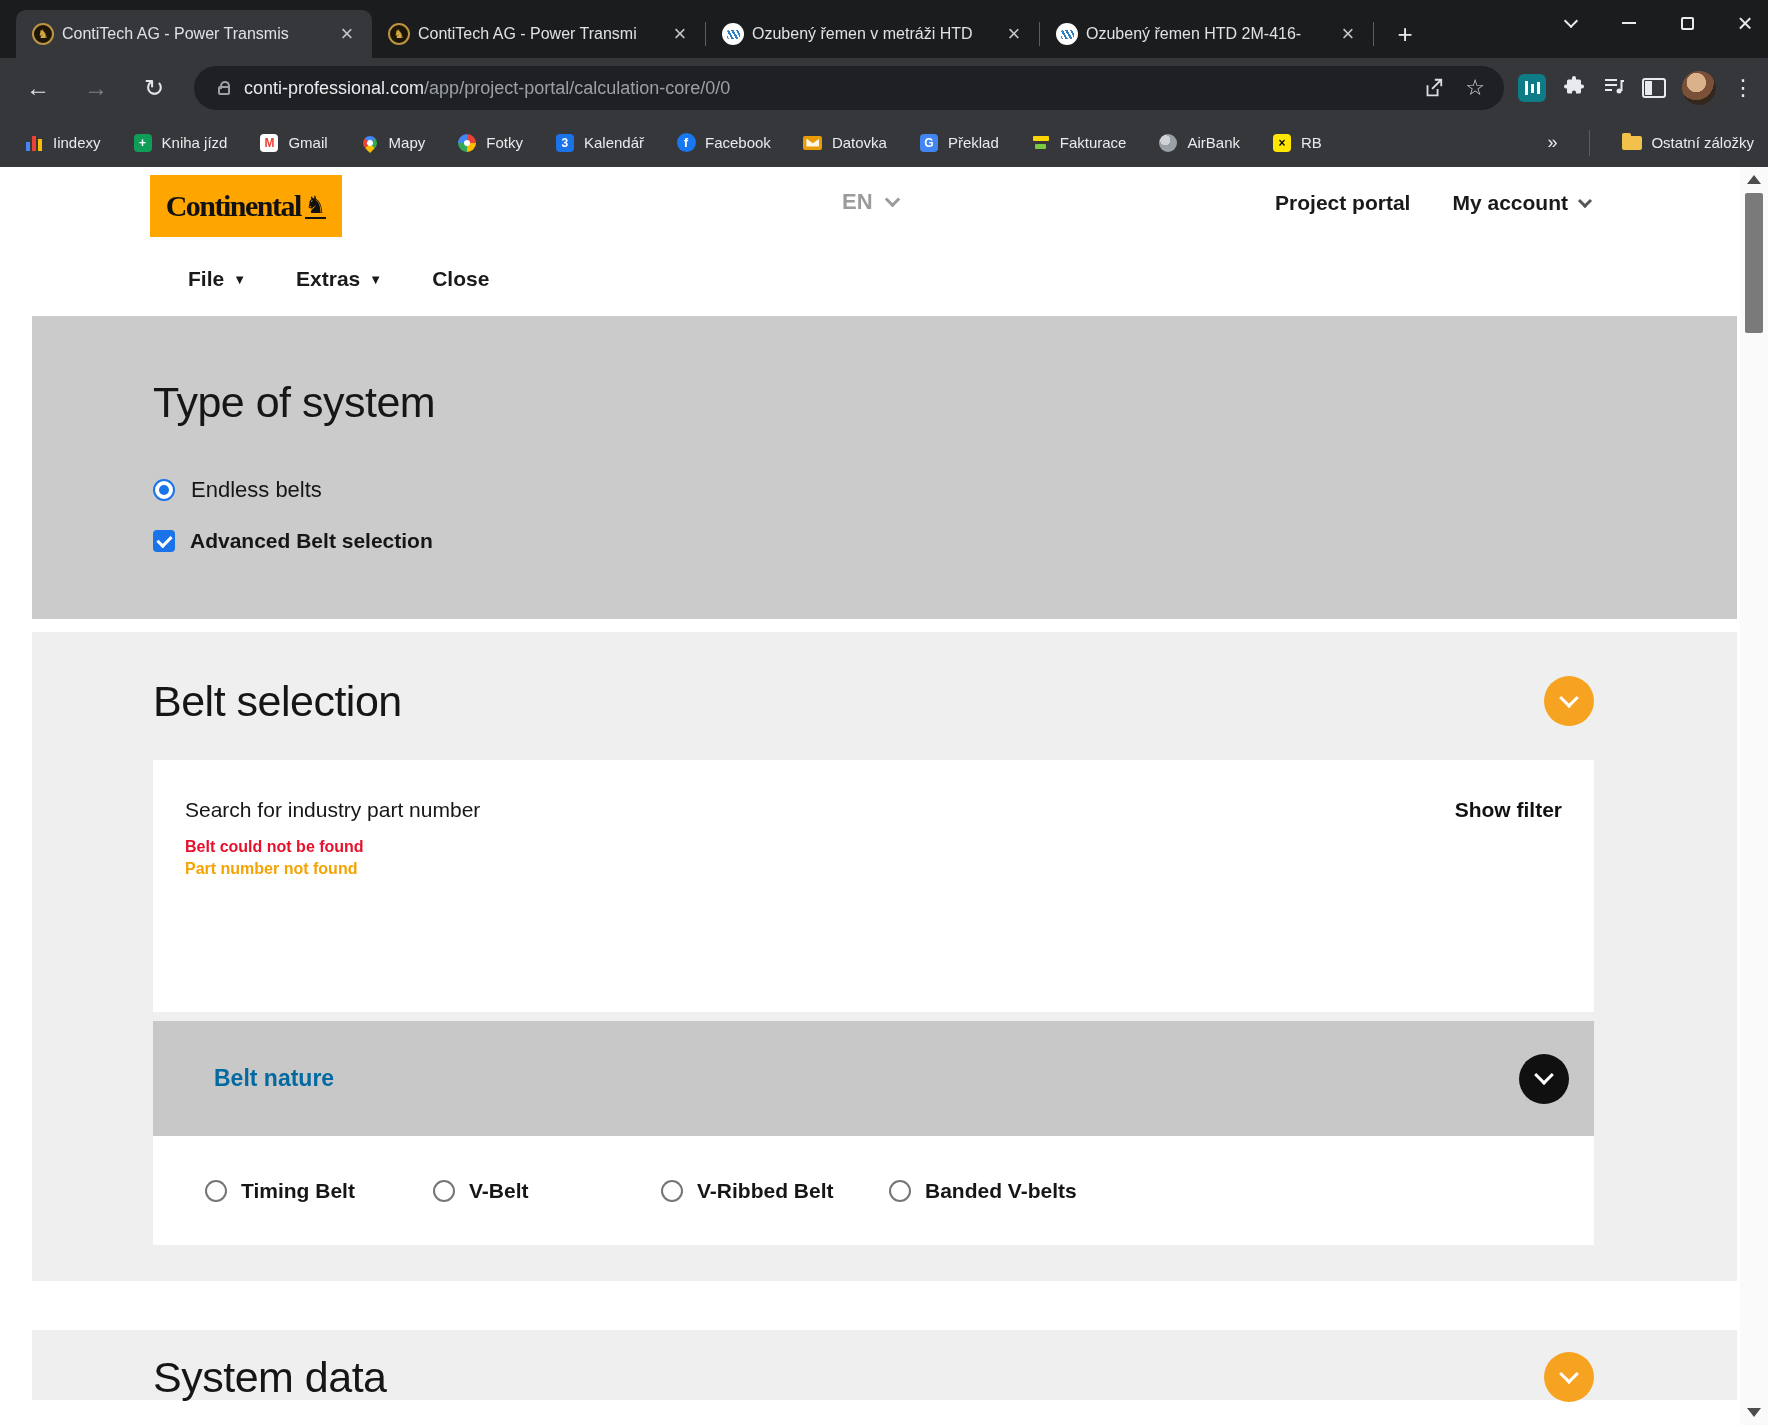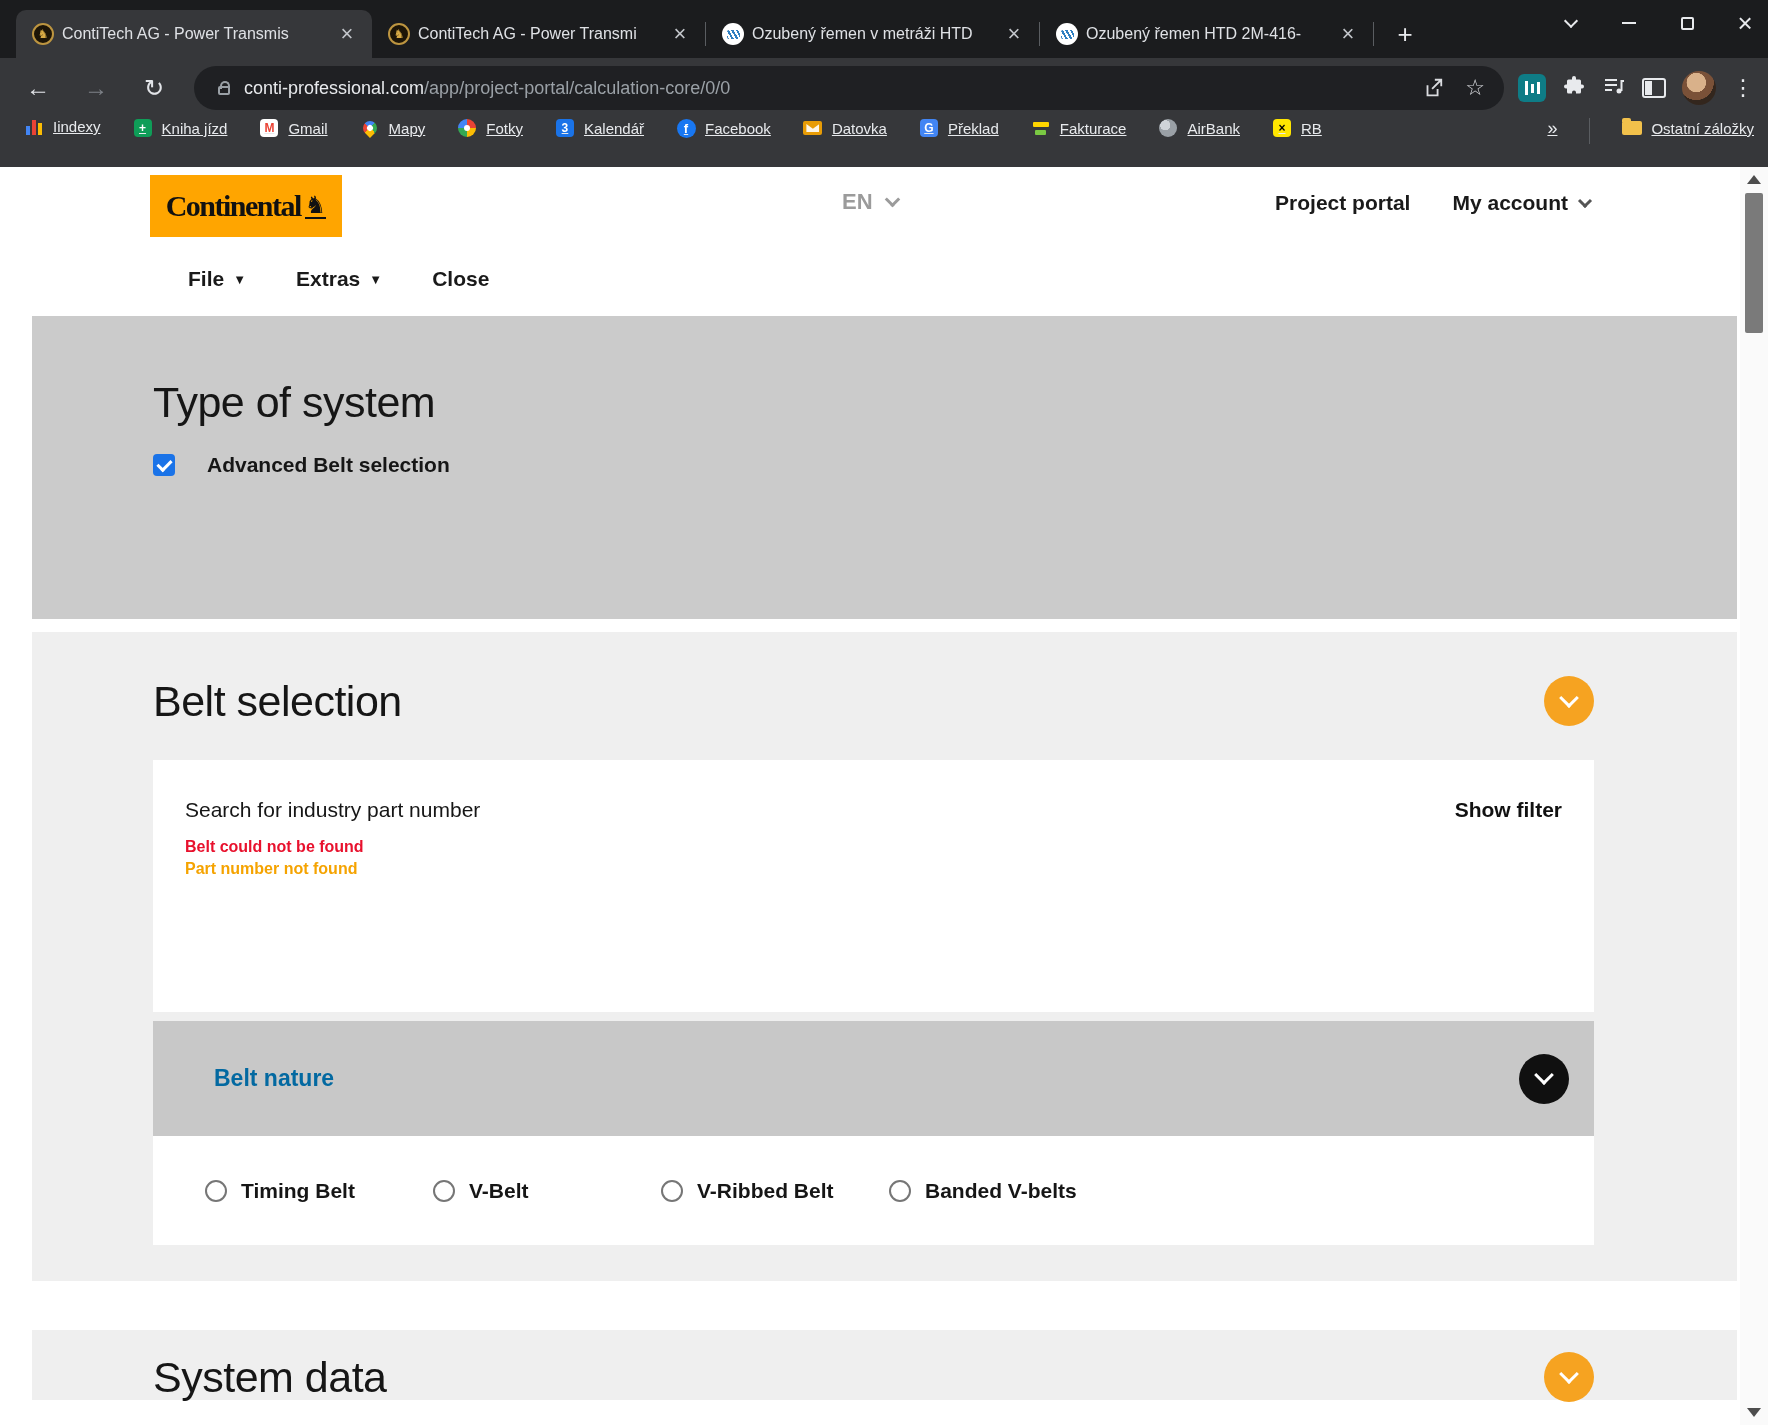--- a/index.html
+++ b/index.html
@@ -51,21 +51,21 @@
   .ext-teal { width:28px; height:28px; border-radius:6px; background:#0e7c86; display:flex; gap:3px;
     align-items:center; justify-content:center; }
   .ext-teal i { display:block; width:3px; background:#fff; }
   .panel-icon { width:24px; height:20px; border:2px solid #e8eaed; border-radius:3px; position:relative; }
   .panel-icon::before { content:""; position:absolute; left:1px; top:1px; bottom:1px; width:7px; background:#e8eaed; }
   .avatar { width:34px; height:34px; border-radius:50%;
     background:radial-gradient(circle at 42% 34%, #d9b18a 0 32%, #7a5138 33% 58%, #33261d 59%); }
   .kebab { color:#e8eaed; font-size:22px; }
 
   .bookmarks { position:absolute; left:0; top:118px; width:100%; height:49px; background:#36373a;
-    display:flex; align-items:flex-start; padding:0 14px 0 24px; gap:32px; color:#e8eaed; font-size:15px;text-decoration:underline; }
+    display:flex; align-items:center; padding:0 14px 0 24px; gap:32px; color:#e8eaed; font-size:15px; }
   .bm { display:flex; align-items:center; gap:9px; white-space:nowrap; }
   .bm-ic { width:20px; height:20px; flex:none; display:flex; align-items:center; justify-content:center; }
   .ic-chart { display:flex; align-items:flex-end; gap:2px; height:16px; }
   .ic-chart i { display:block; width:4px; }
   .ic-sq { width:18px; height:18px; border-radius:4px; color:#fff; font-weight:bold; font-size:12px;
     display:flex; align-items:center; justify-content:center; }
   .ic-circle { width:19px; height:19px; border-radius:50%; color:#fff; font-weight:bold; font-size:13px;
     display:flex; align-items:center; justify-content:center; }
   .ic-pin { width:14px; height:14px; border-radius:50% 50% 50% 0; transform:rotate(-45deg);
     background:conic-gradient(#4285f4 0 25%, #34a853 0 50%, #fbbc04 0 75%, #ea4335 0); position:relative; }
@@ -108,21 +108,21 @@
 
   .menubar { position:absolute; left:188px; top:100px; display:flex; align-items:center; gap:50px; }
   .menu-item { display:flex; align-items:center; gap:9px; font-weight:bold; font-size:21px; color:#1a1a1a; }
   .tri { font-size:13px; color:#1a1a1a; }
 
   .section { position:absolute; left:32px; width:1705px; }
   .sec-title { font-weight:300; font-size:43px; letter-spacing:-0.5px; color:#161616; }
 
   .sec-1 { top:149px; height:303px; background:#cbcbcb; padding:62px 143px 0 121px; }
   .row-radio { display:flex; align-items:center; gap:16px; margin-top:50px; }
-  .row-check { display:flex; align-items:center; gap:32px; margin-top:26px; }
+  .row-check { display:flex; align-items:center; gap:15px; margin-top:26px; }
   .radio { width:22px; height:22px; border-radius:50%; flex:none; position:relative; background:#fff; }
   .radio.on { border:2px solid #1a73e8; }
   .radio.on::after { content:""; position:absolute; left:4px; top:4px; width:10px; height:10px;
     border-radius:50%; background:#1a73e8; }
   .radio.off { border:2px solid #767676; }
   .radio-label { font-size:22px; color:#161616; }
   .checkbox { width:22px; height:22px; border-radius:4px; background:#1a73e8; position:relative; flex:none; }
   .checkbox::after { content:""; position:absolute; left:7px; top:3px; width:6px; height:11px;
     border-right:3px solid #fff; border-bottom:3px solid #fff; transform:rotate(45deg); }
   .check-label { font-size:21px; font-weight:bold; color:#161616; }
@@ -368,20 +368,24 @@
         <span>Extras</span>
           <span class="tri">▼</span>
       </span>
       <span class="menu-item">
         <span>Close</span>
       </span>
     </div>
 
     <div class="section sec-1">
       <div class="sec-title">Type of system</div>
+      <div class="row-radio">
+        <span class="radio on"></span>
+        <span class="radio-label">Endless belts</span>
+      </div>
       <div class="row-check">
         <span class="checkbox"></span>
         <span class="check-label">Advanced Belt selection</span>
       </div>
     </div>
 
     <div class="section sec-2">
       <div class="sec-head">
         <div class="sec-title">Belt selection</div>
         <div class="round-btn orange">

